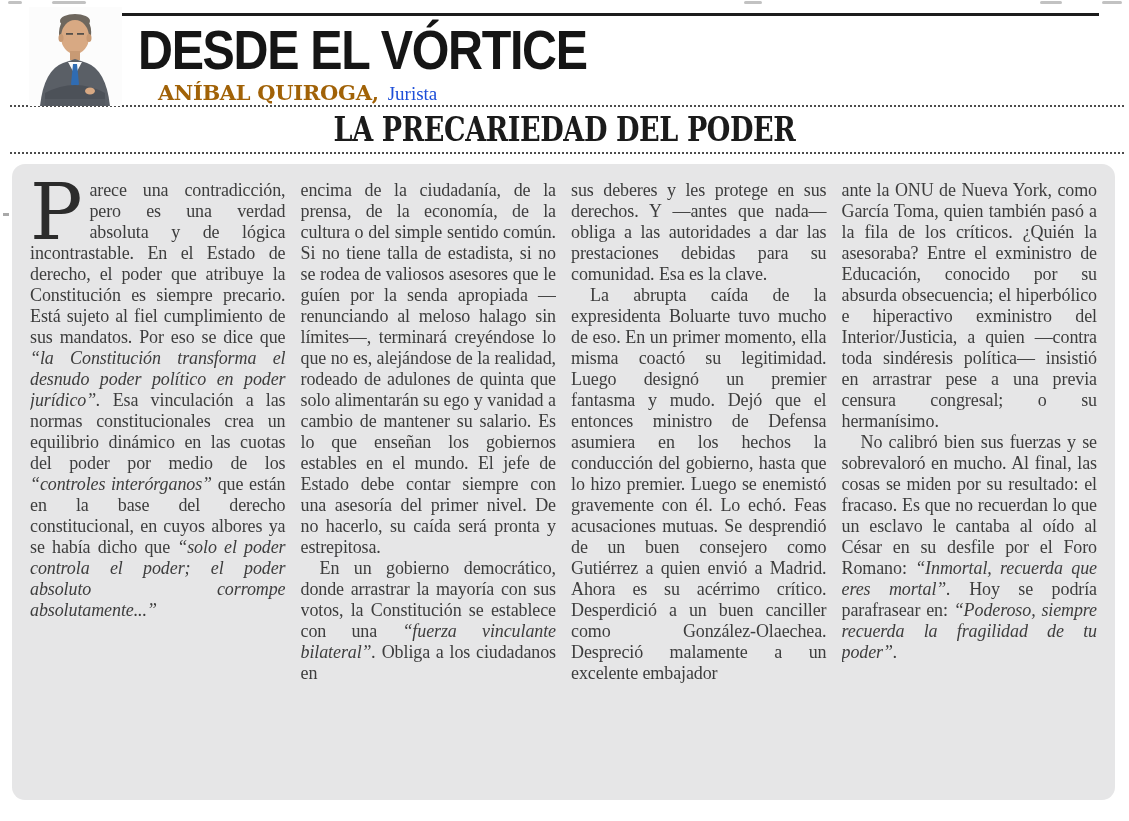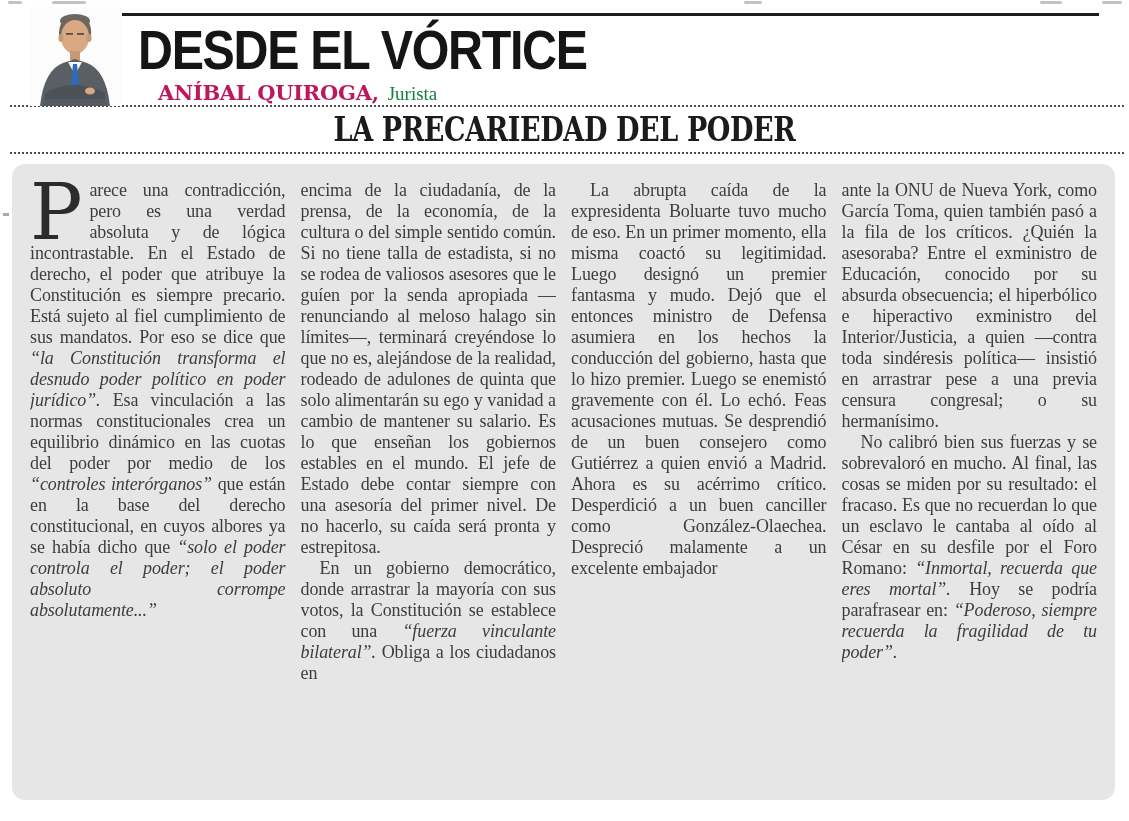--- a/index.html
+++ b/index.html
@@ -15,22 +15,22 @@
   .photo-wrap{position:absolute;top:7px;left:29px;width:93px;height:99px;z-index:2;background:#fdfdfd;}
   .photo-wrap svg{display:block;width:100%;height:100%;}
 
   .masthead-title{
     position:absolute;top:18px;left:138px;z-index:3;
     font-family:"Liberation Sans", sans-serif;font-weight:700;font-size:55px;
     letter-spacing:-1.5px;color:#151515;transform:scaleX(.88);transform-origin:left top;
     white-space:nowrap;
   }
   .byline{position:absolute;top:80px;left:158px;z-index:3;white-space:nowrap;}
-  .byline .name{font-family:"DejaVu Serif", serif;font-weight:700;font-size:21px;color:#be185d;letter-spacing:-.3px;}
-  .byline .role{font-family:"Liberation Serif", serif;font-size:19px;color:#15803d;margin-left:5px;}
+  .byline .name{font-family:"DejaVu Serif", serif;font-weight:700;font-size:21px;color:#a16207;letter-spacing:-.3px;}
+  .byline .role{font-family:"Liberation Serif", serif;font-size:19px;color:#1d4ed8;margin-left:5px;}
 
   .dotted{position:absolute;left:10px;right:5px;border-top:2px dotted #4c4c4c;height:0;}
   .dotted-1{top:105px;}
   .dotted-2{top:152px;}
 
   .headline{
     position:absolute;top:112px;left:0;width:100%;text-align:center;
     font-family:"DejaVu Serif", serif;font-weight:700;font-size:33px;line-height:36px;
     color:#1b1b1b;letter-spacing:-.5px;transform:scaleX(.82);transform-origin:center top;
     white-space:nowrap;
@@ -113,20 +113,21 @@
 <div class="panel">
   <div class="cols">
       <div class="col">
         <p class="para"><span class="dropcap">P</span><span>arece una contradicción, pero es una verdad absoluta y de lógica incontrastable. En el Estado de derecho, el poder que atribuye la Constitución es siempre precario. Está sujeto al fiel cumplimiento de sus mandatos. Por eso se dice que </span><span class="it">“la Constitución transforma el desnudo poder político en poder jurídico”.</span><span> Esa vinculación a las normas constitucionales crea un equilibrio dinámico en las cuotas del poder por medio de los </span><span class="it">“controles interórganos”</span><span> que están en la base del derecho constitucional, en cuyos albores ya se había dicho que </span><span class="it">“solo el poder controla el poder; el poder absoluto corrompe absolutamente...”</span></p>
       </div>
       <div class="col">
         <p class="para"><span>encima de la ciudadanía, de la prensa, de la economía, de la cultura o del simple sentido común. Si no tiene talla de estadista, si no se rodea de valiosos asesores que le guíen por la senda apropiada —renunciando al meloso halago sin límites—, terminará creyéndose lo que no es, alejándose de la realidad, rodeado de adulones de quinta que solo alimentarán su ego y vanidad a cambio de mantener su salario. Es lo que enseñan los gobiernos estables en el mundo. El jefe de Estado debe contar siempre con una asesoría del primer nivel. De no hacerlo, su caída será pronta y estrepitosa.</span></p>
         <p class="para indent"><span>En un gobierno democrático, donde arrastrar la mayoría con sus votos, la Constitución se establece con una </span><span class="it">“fuerza vinculante bilateral”.</span><span> Obliga a los ciudadanos en</span></p>
       </div>
       <div class="col">
+        <p class="para"><span>sus deberes y les protege en sus derechos. Y —antes que nada— obliga a las autoridades a dar las prestaciones debidas para su comunidad. Esa es la clave.</span></p>
         <p class="para indent"><span>La abrupta caída de la expresidenta Boluarte tuvo mucho de eso. En un primer momento, ella misma coactó su legitimidad. Luego designó un premier fantasma y mudo. Dejó que el entonces ministro de Defensa asumiera en los hechos la conducción del gobierno, hasta que lo hizo premier. Luego se enemistó gravemente con él. Lo echó. Feas acusaciones mutuas. Se desprendió de un buen consejero como Gutiérrez a quien envió a Madrid. Ahora es su acérrimo crítico. Desperdició a un buen canciller como González-Olaechea. Despreció malamente a un excelente embajador</span></p>
       </div>
       <div class="col">
         <p class="para"><span>ante la ONU de Nueva York, como García Toma, quien también pasó a la fila de los críticos. ¿Quién la asesoraba? Entre el exministro de Educación, conocido por su absurda obsecuencia; el hiperbólico e hiperactivo exministro del Interior/Justicia, a quien —contra toda sindéresis política— insistió en arrastrar pese a una previa censura congresal; o su hermanísimo.</span></p>
         <p class="para indent"><span>No calibró bien sus fuerzas y se sobrevaloró en mucho. Al final, las cosas se miden por su resultado: el fracaso. Es que no recuerdan lo que un esclavo le cantaba al oído al César en su desfile por el Foro Romano: </span><span class="it">“Inmortal, recuerda que eres mortal”.</span><span> Hoy se podría parafrasear en: </span><span class="it">“Poderoso, siempre recuerda la fragilidad de tu poder”.</span></p>
       </div>
     </div>
 </div>
 
 </body></html>

